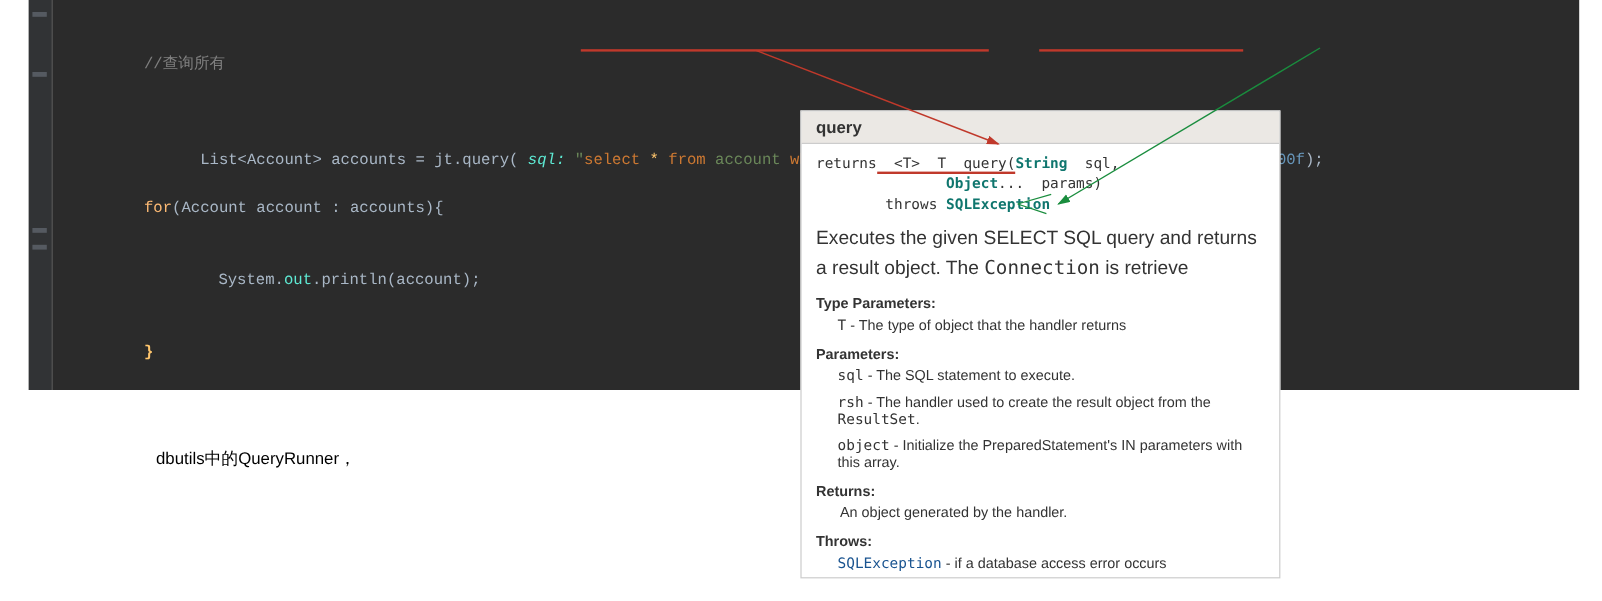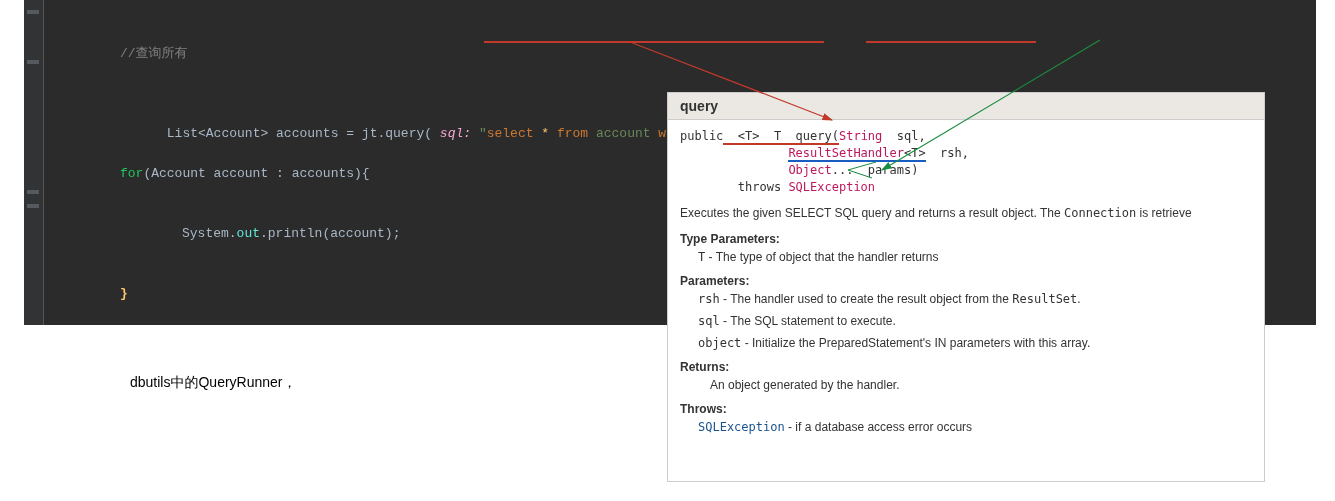--- a/index.html
+++ b/index.html
@@ -37,23 +37,23 @@
   .code-lines {
     padding-left: 28px;
     line-height: 20px;
     white-space: pre;
   }
   .line { height: 20px; }
   .indent1 { padding-left: 68px; }
   .indent3 { padding-left: 130px; }
 
   .comment   { color: #808080; }
-  .keyword   { color: #22c55e; }
+  .keyword   { color: #fdba74; }
   .number    { color: #6897bb; }
-  .param     { color: #f9a8d4; font-style: italic; }
+  .param     { color: #5eead4; font-style: italic; }
   .field     { color: #5eead4; }
   .green     { color: #6a8759; }
   .sql-kw    { color: #cc7832; }
   .sql-star  { color: #ffc66d; }
   .new       { color: #cc7832; }
   .brace-y   { color: #ffc66d; font-weight: bold; }
 
   .underline-red {
     position: absolute;
     height: 2px;
@@ -65,21 +65,21 @@
     left: 130px;
     top: 374px;
     font-family: "Microsoft YaHei", Arial, sans-serif;
     font-size: 14px;
     color: #000000;
   }
 
   .doc-panel {
     position: absolute;
     left: 667px; top: 92px;
-    width: 598px; height: 390px;
+    width: 400px; height: 390px;
     background: #fff;
     border: 1px solid #ccc;
     font-family: Arial, sans-serif;
     font-size: 12px;
     color: #333;
   }
   .doc-header {
     background: #ebe8e4;
     border-bottom: 1px solid #ccc;
     padding: 5px 12px;
@@ -89,39 +89,39 @@
   .doc-body {
     padding: 8px 12px;
   }
   .sig {
     font-family: Consolas, monospace;
     font-size: 12px;
     line-height: 17px;
     margin-bottom: 8px;
   }
   .sig .kw   { color: #333; }
-  .sig .cls  { color: #be185d; }
+  .sig .cls  { color: #0f766e; font-weight: bold; }
 
   .sig-line { white-space: pre; }
 
   .sig-ul-red { border-bottom: 2px solid #c0392b; }
   .sig-ul-blue{ border-bottom: 2px solid #1a5dc1; }
 
-  .doc-desc { margin: 8px 0; font-size: 12px; line-height: 1.5; }
+  .doc-desc { margin: 8px 0; font-size: 16px; line-height: 1.5; }
   .doc-desc code, dd code, .throws code { font-family: Consolas, monospace; }
 
   .doc-section-title {
     font-weight: bold;
     margin-top: 10px;
     margin-bottom: 4px;
     font-size: 12px;
   }
   dl { margin-left: 18px; }
   dd { margin: 4px 0 8px 0; font-size: 12px; }
-  .ret { margin-left: 30px; }
+  .ret { margin-left: 20px; }
 
   svg.overlay {
     position: absolute;
     top: 0; left: 0;
     width: 1335px; height: 501px;
     pointer-events: none;
   }
 </style>
 </head>
 <body>
@@ -155,36 +155,35 @@
   <div class="underline-red" style="top:41px; left:460px; width:340px;"></div>
   <div class="underline-red" style="top:41px; left:842px; width:170px;"></div>
 </div>
 
 <div class="caption">dbutils中的QueryRunner，</div>
 
 <div class="doc-panel">
   <div class="doc-header">query</div>
   <div class="doc-body">
     <div class="sig">
-      <div class="sig-line"><span class="kw">public</span><span class="sig-ul-red">  &lt;T&gt;  T  query(</span><span class="cls">String</span><span>  sql,</span></div>
-      <div class="sig-line"><span>               </span><span class="cls sig-ul-blue">ResultSetHandler</span><span class="sig-ul-blue">&lt;T&gt;</span><span>  rsh,</span></div>
+      <div class="sig-line"><span class="kw">returns</span><span class="sig-ul-red">  &lt;T&gt;  T  query(</span><span class="cls">String</span><span>  sql,</span></div>
       <div class="sig-line"><span>               </span><span class="cls">Object</span><span>...  params)</span></div>
       <div class="sig-line"><span>        throws </span><span class="cls">SQLException</span></div>
     </div>
     <div class="doc-desc">
       <span>Executes the given SELECT SQL query and returns a result object. The </span><code>Connection</code><span> is retrieve</span>
     </div>
     <div class="doc-section-title">Type Parameters:</div>
     <dl>
       <dd><code>T</code><span> - The type of object that the handler returns</span></dd>
     </dl>
     <div class="doc-section-title">Parameters:</div>
     <dl>
+      <dd><code>sql</code><span> - The SQL statement to execute.</span></dd>
       <dd><code>rsh</code><span> - The handler used to create the result object from the </span><code>ResultSet</code><span>.</span></dd>
-      <dd><code>sql</code><span> - The SQL statement to execute.</span></dd>
       <dd><code>object</code><span> - Initialize the PreparedStatement's IN parameters with this array.</span></dd>
     </dl>
     <div class="doc-section-title">Returns:</div>
     <div class="ret">An object generated by the handler.</div>
     <div class="doc-section-title">Throws:</div>
     <dl>
       <dd class="throws"><code style="color:#1a5490">SQLException</code><span> - if a database access error occurs</span></dd>
     </dl>
   </div>
 </div>

